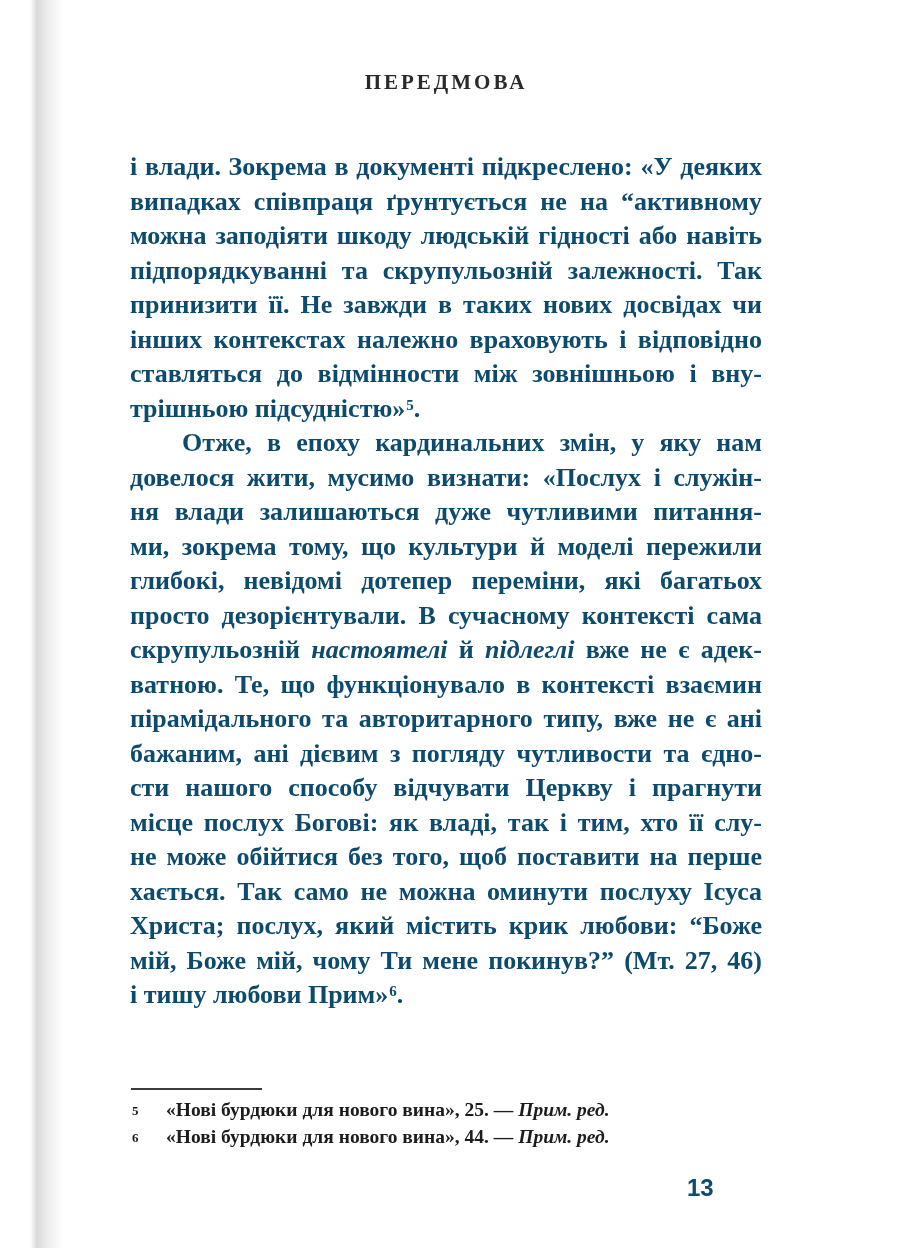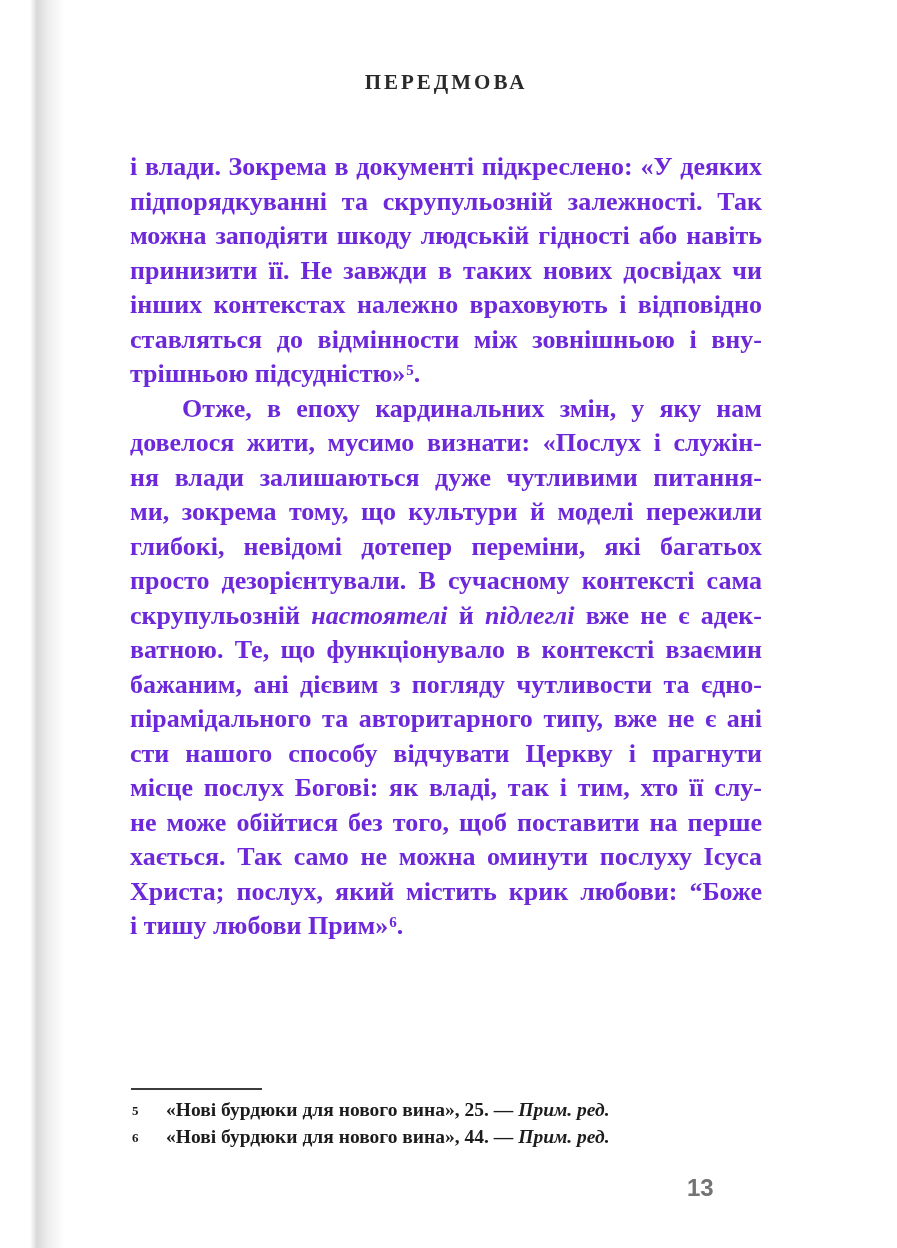--- a/index.html
+++ b/index.html
@@ -15,21 +15,21 @@
     position:absolute; left:0; top:0; width:72px; height:1248px;
     background:linear-gradient(to right,#ffffff 0px,#ffffff 30px,#d9d9d9 37px,#ececec 47px,#ffffff 64px);
   }
   .header {
     position:absolute; left:130px; top:70px; width:632px;
     text-align:center;
     font-size:21px; letter-spacing:3px; color:#2a2a2a;
   }
   .textcol {
     position:absolute; left:130px; top:150px; width:632px;
-    font-size:26px; line-height:34.5px; color:#6d28d9;
+    font-size:26px; line-height:34.5px; color:#0c4a6e;
   }
   .line {
     white-space:nowrap;
     text-align:justify;
     text-align-last:justify;
   }
   .line.last { text-align-last:left; }
   .line.indent { padding-left:52px; }
   .it { font-style:italic; }
   sup.ref { font-size:15px; line-height:0; vertical-align:7px; margin-left:1px; }
@@ -39,60 +39,62 @@
   }
   .footnotes {
     position:absolute; left:130px; top:1097px; width:632px;
     font-size:19.5px; line-height:26.5px; color:#1c1c1c;
   }
   .fn { position:relative; padding-left:36px; white-space:nowrap; }
   .fn .num { position:absolute; left:2px; top:1px; font-size:13px; }
   .pagenum {
     position:absolute; left:687px; top:1174px;
     font-family:"Liberation Sans", sans-serif;
-    font-size:24px; color:#737373;
+    font-size:24px; color:#0c4a6e;
   }
 </style>
 </head>
 <body>
 
 <div class="page">
 
   <div class="gutter"></div>
 
   <div class="header">ПЕРЕДМОВА</div>
 
   <div class="textcol">
 
     <div class="para">
       <div class="line"><span>і влади. Зокрема в документі підкреслено: «У деяких</span></div>
+      <div class="line"><span>випадках співпраця ґрунтується не на “активному</span></div>
+      <div class="line"><span>можна заподіяти шкоду людській гідності або навіть</span></div>
       <div class="line"><span>підпорядкуванні та скрупульозній залежності. Так</span></div>
-      <div class="line"><span>можна заподіяти шкоду людській гідності або навіть</span></div>
       <div class="line"><span>принизити її. Не завжди в таких нових досвідах чи</span></div>
       <div class="line"><span>інших контекстах належно враховують і відповідно</span></div>
       <div class="line"><span>ставляться до відмінности між зовнішньою і вну-</span></div>
       <div class="line last"><span>трішньою підсудністю»</span><sup class="ref">5</sup><span>.</span></div>
     </div>
 
     <div class="para">
       <div class="line indent"><span>Отже, в епоху кардинальних змін, у яку нам</span></div>
       <div class="line"><span>довелося жити, мусимо визнати: «Послух і служін-</span></div>
       <div class="line"><span>ня влади залишаються дуже чутливими питання-</span></div>
       <div class="line"><span>ми, зокрема тому, що культури й моделі пережили</span></div>
       <div class="line"><span>глибокі, невідомі дотепер переміни, які багатьох</span></div>
       <div class="line"><span>просто дезорієнтували. В сучасному контексті сама</span></div>
       <div class="line"><span>скрупульозній </span><span class="it">настоятелі</span><span> й </span><span class="it">підлеглі</span><span> вже не є адек-</span></div>
       <div class="line"><span>ватною. Те, що функціонувало в контексті взаємин</span></div>
+      <div class="line"><span>пірамідального та авторитарного типу, вже не є ані</span></div>
       <div class="line"><span>бажаним, ані дієвим з погляду чутливости та єдно-</span></div>
-      <div class="line"><span>пірамідального та авторитарного типу, вже не є ані</span></div>
       <div class="line"><span>сти нашого способу відчувати Церкву і прагнути</span></div>
       <div class="line"><span>місце послух Богові: як владі, так і тим, хто її слу-</span></div>
       <div class="line"><span>не може обійтися без того, щоб поставити на перше</span></div>
       <div class="line"><span>хається. Так само не можна оминути послуху Ісуса</span></div>
       <div class="line"><span>Христа; послух, який містить крик любови: “Боже</span></div>
+      <div class="line"><span>мій, Боже мій, чому Ти мене покинув?” (Мт. 27, 46)</span></div>
       <div class="line last"><span>і тишу любови Прим»</span><sup class="ref">6</sup><span>.</span></div>
     </div>
 
   </div>
 
   <div class="fnsep"></div>
 
   <div class="footnotes">
     <div class="fn">
       <span class="num">5</span>

